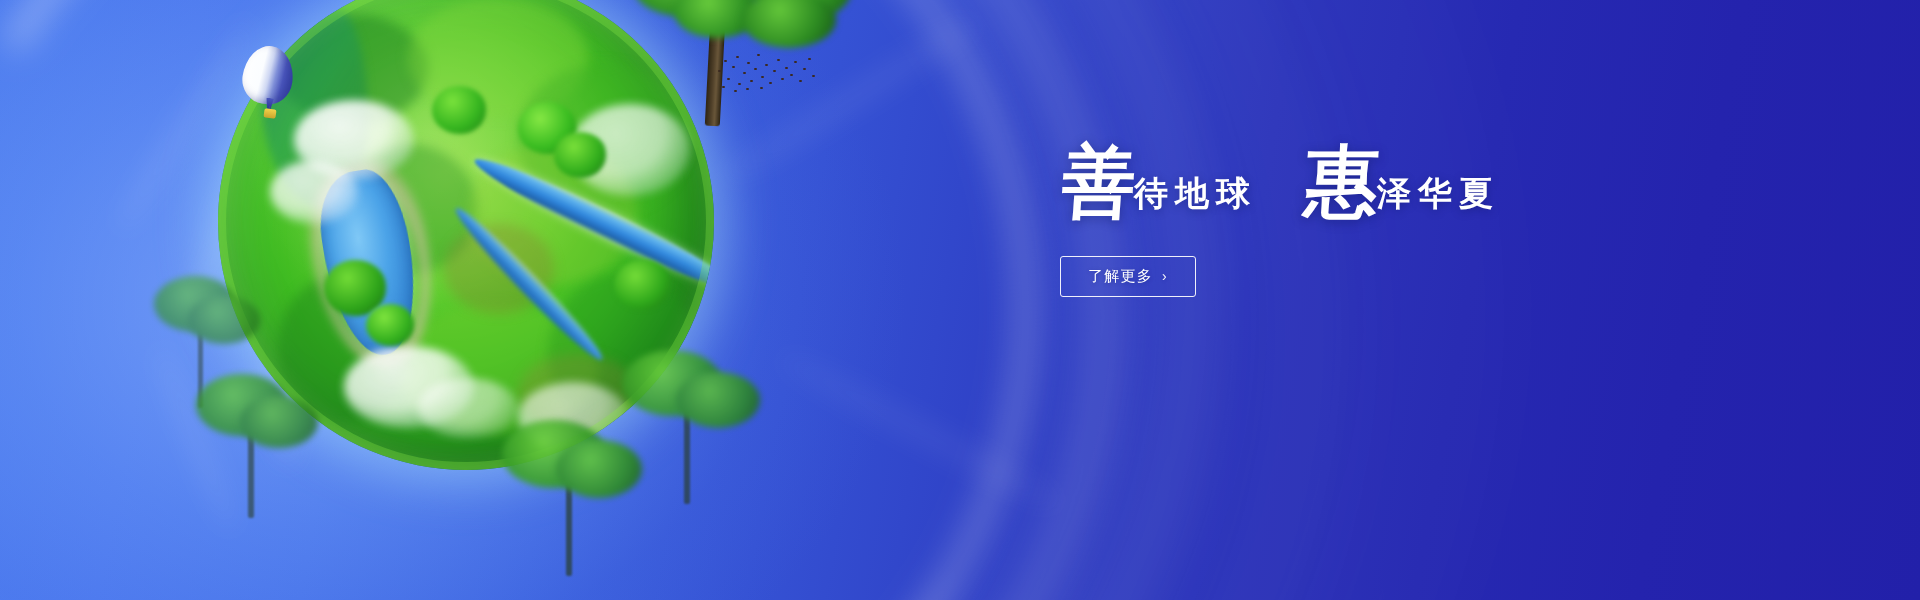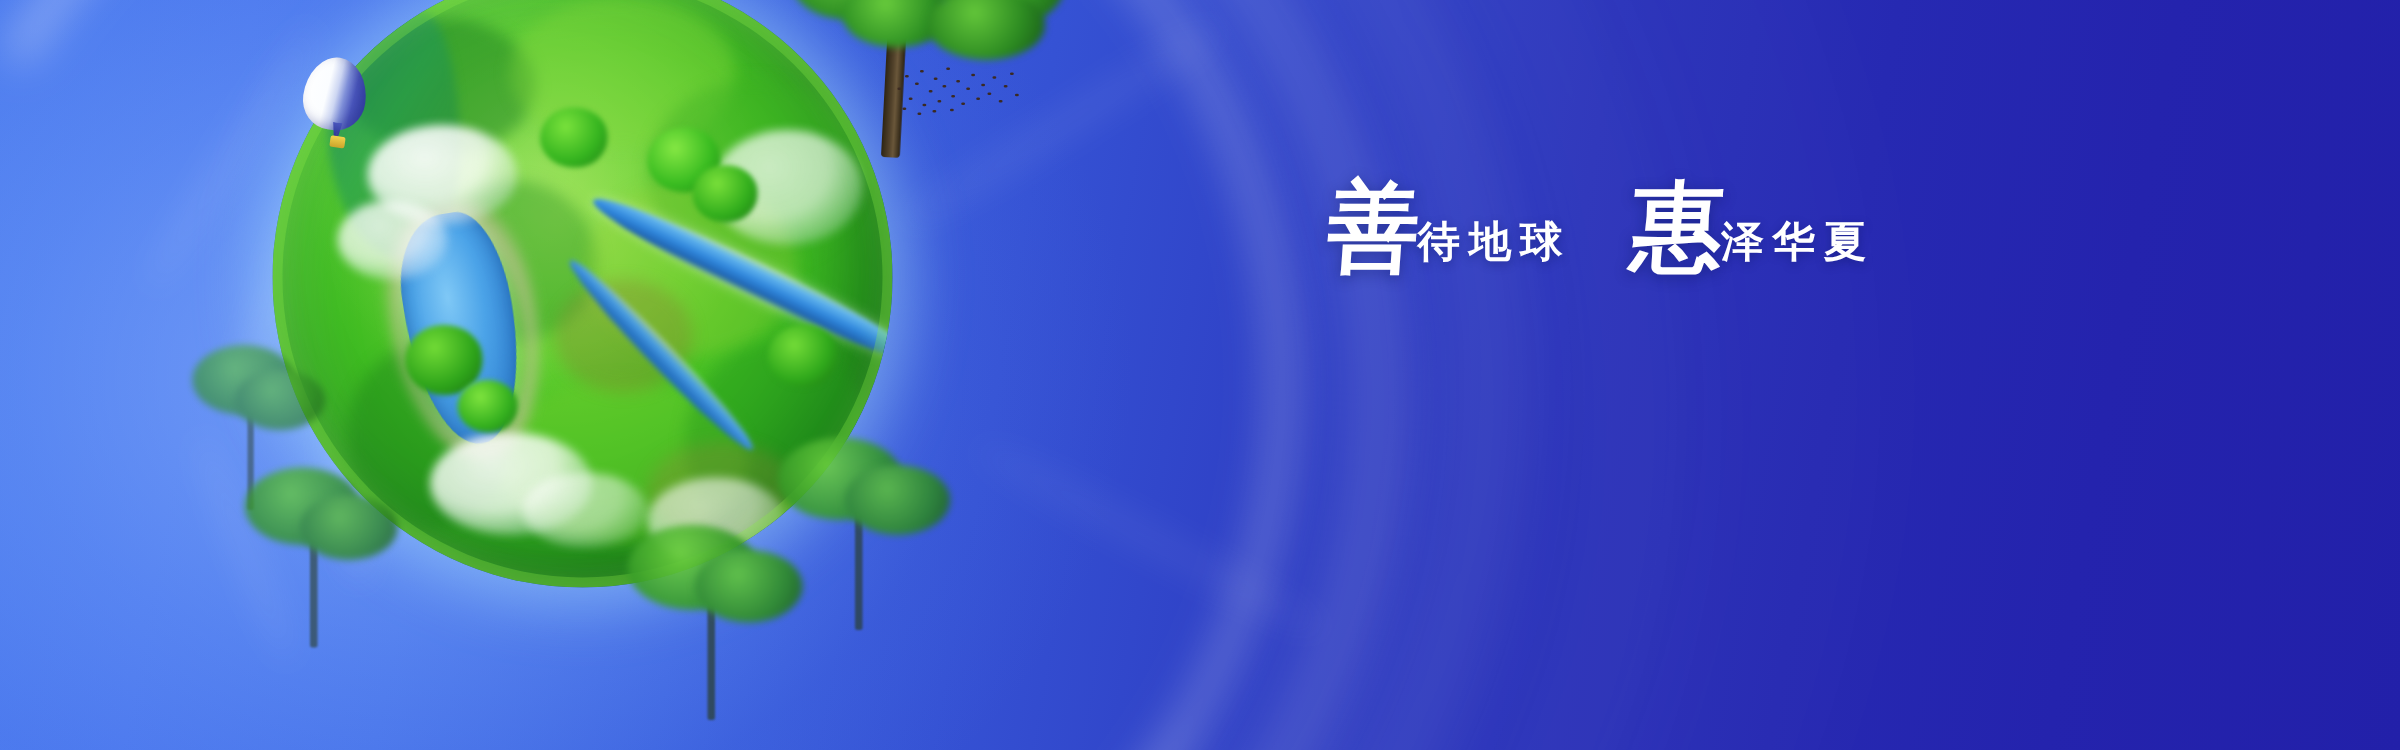--- a/index.html
+++ b/index.html
@@ -481,16 +481,20 @@
     <div class="headline">
       <span class="brush">善</span>
       <span class="brush-small">待地球</span>
       <span class="headline-gap"></span>
       <span class="brush">惠</span>
       <span class="brush-small">泽华夏</span>
     </div>
 
 
 
+    <div class="cta">
+      <span>了解更多</span>
+      <span class="chev">›</span>
+    </div>
 
   </div>
 
 </div>
 
 </body></html>

